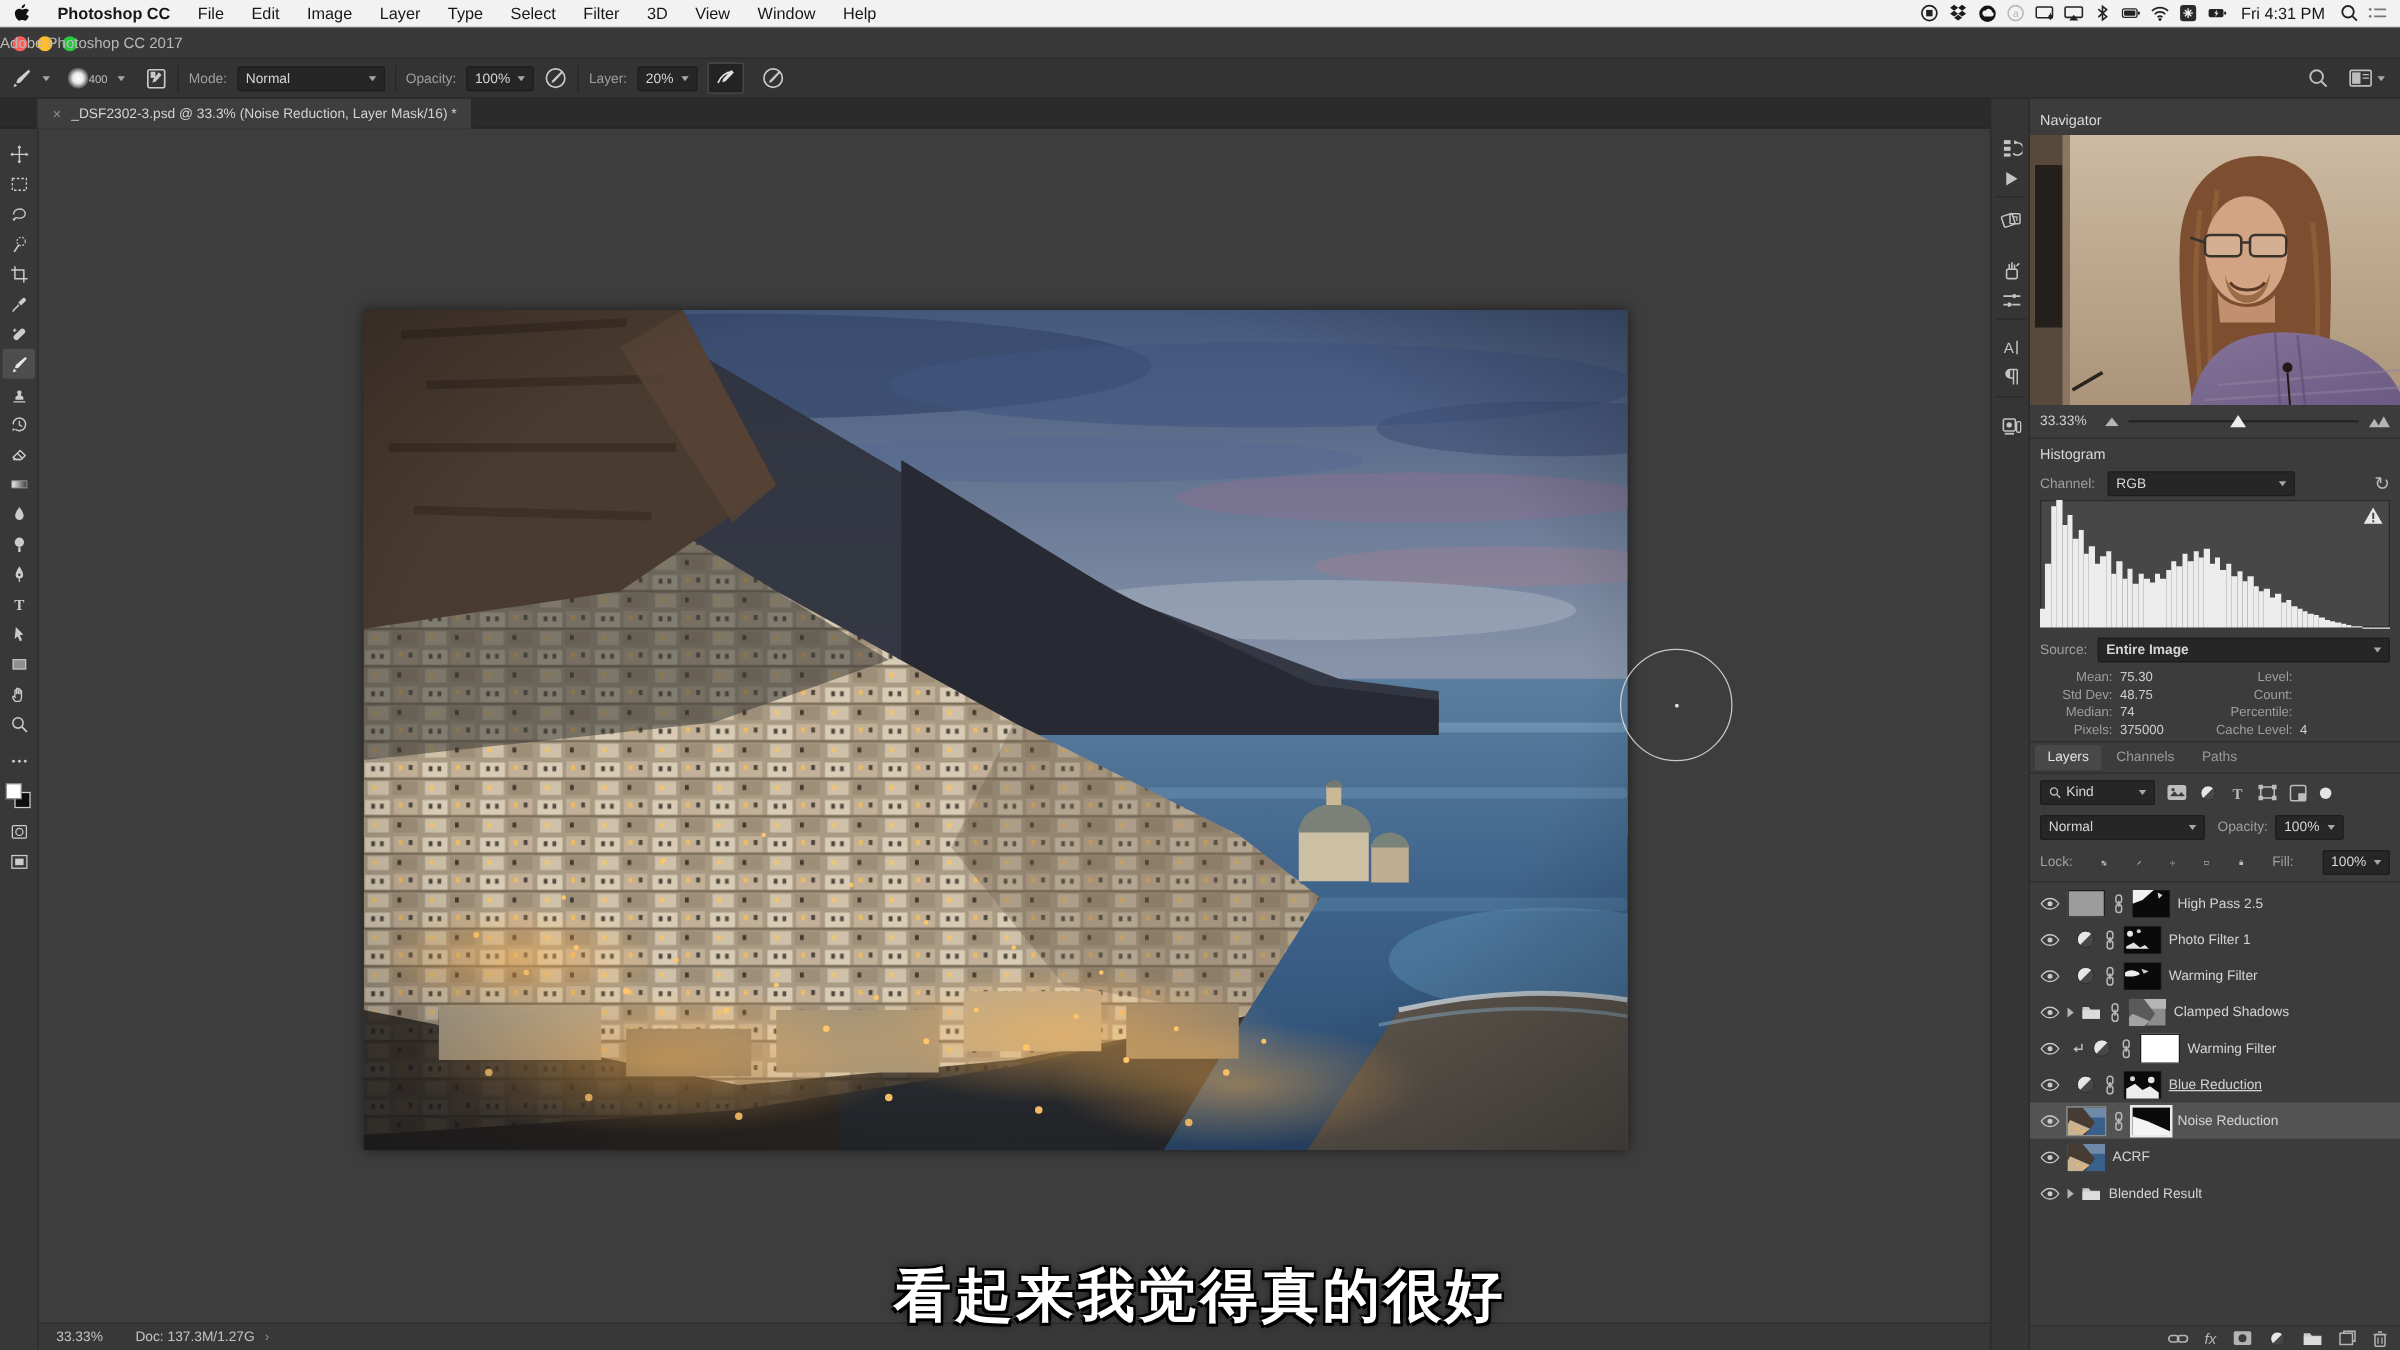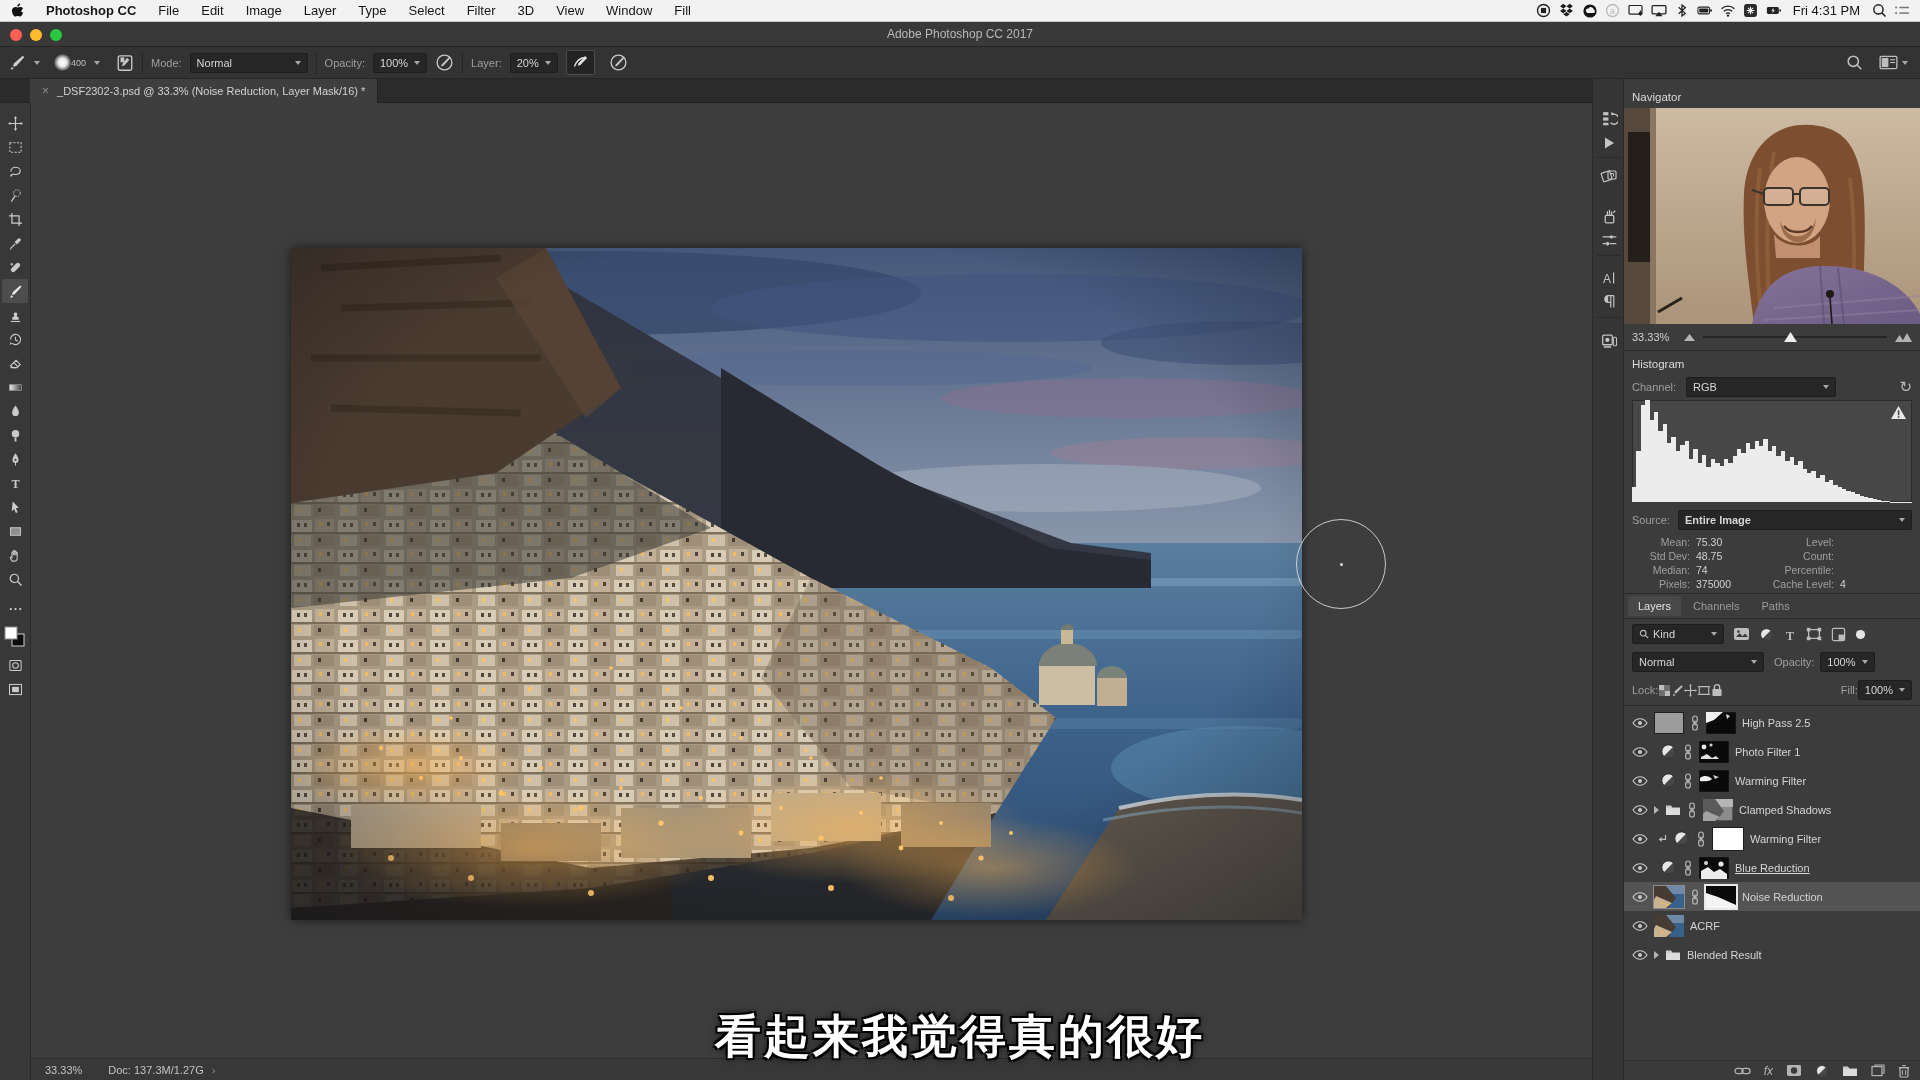--- a/index.html
+++ b/index.html
@@ -12,21 +12,21 @@
   
   .macbar{left:0;top:0;width:1920px;height:22px;background:#f2f2f3;color:#161616;
           display:flex;align-items:center;font-size:13px;border-bottom:1px solid #c9c9c9}
   .macbar .mitem{padding:0 11px;white-space:nowrap}
   .macbar .app{font-weight:bold}
   .macbar .right{margin-left:auto;display:flex;align-items:center;gap:7px;padding-right:10px}
   .macbar .ric{width:16px;height:16px;display:flex;align-items:center;justify-content:center}
   
   .pstitle{left:0;top:22px;width:1920px;height:25px;background:#393939;border-bottom:1px solid #262626}
   .traffic{position:absolute;top:7px;width:12px;height:12px;border-radius:50%}
-  .pstitle .t{position:absolute;left:0;right:0;top:5px;text-align:center;color:#b9b9b9;font-size:12px}
+  .pstitle .t{position:absolute;left:0;right:0;top:5px;color:#b9b9b9;font-size:12px}
   
   .opts{left:0;top:47px;width:1920px;height:32px;background:#333333;border-bottom:1px solid #262626;
         display:flex;align-items:center;gap:8px;padding:0 8px;color:#bdbdbd}
   .fld{background:#262626;border:1px solid #1d1d1d;border-radius:2px;height:20px;
        display:flex;align-items:center;padding:0 6px;color:#d6d6d6;gap:6px}
   .caret{width:0;height:0;border-left:4px solid transparent;border-right:4px solid transparent;border-top:5px solid #a8a8a8}
   .caret.sm{border-left-width:3px;border-right-width:3px;border-top-width:4px}
   .vline{width:1px;height:22px;background:#262626}
   .pressed{background:#232323;border:1px solid #4d4d4d;border-radius:2px;padding:2px 4px}
   
@@ -124,21 +124,21 @@
     <span class="mitem">File</span>
     <span class="mitem">Edit</span>
     <span class="mitem">Image</span>
     <span class="mitem">Layer</span>
     <span class="mitem">Type</span>
     <span class="mitem">Select</span>
     <span class="mitem">Filter</span>
     <span class="mitem">3D</span>
     <span class="mitem">View</span>
     <span class="mitem">Window</span>
-    <span class="mitem">Fill</span>
+    <span class="mitem">Help</span>
     <span class="right">
       <span class="ric">
           <svg width="15" height="15" viewBox="0 0 14 14">
             <circle cx="7" cy="7" r="5.6" fill="none" stroke="#222" stroke-width="1.3"></circle>
             <rect x="4.6" y="4.6" width="4.8" height="4.8" fill="#222"></rect>
           </svg>
         </span>
       <span class="ric">
           <svg width="15" height="15" viewBox="0 0 14 14">
             <path d="M4 .8L7 3 4 5.2 1 3zM10 .8L13 3l-3 2.2L7 3zM1 7.4l3-2.2 3 2.2-3 2.2zM10 5.2l3 2.2-3 2.2-3-2.2zM4 10.4l3 2.2 3-2.2-3-2.1z" fill="#1d1d1f"></path>
@@ -889,21 +889,21 @@
         <span>Normal</span>
           <span class="caret sm"></span>
       </span>
       <span class="lbl" style="margin-left:10px">Opacity:</span>
       <span class="fld" style="margin-left:6px">
         <span>100%</span>
           <span class="caret sm"></span>
       </span>
     </div>
 
-    <div class="abs row" style="left:8px;top:599px;width:280px;height:24px;gap:0">
+    <div class="abs row" style="left:8px;top:599px;width:280px;height:24px;gap:23px">
       <span class="lbl">Lock:</span>
       <svg width="13" height="13" viewBox="0 0 13 13">
           <rect x="1" y="1" width="5.5" height="5.5" fill="#bdbdbd"></rect>
           <rect x="6.5" y="6.5" width="5.5" height="5.5" fill="#bdbdbd"></rect>
           <rect x="6.5" y="1" width="5.5" height="5.5" fill="#6e6e6e"></rect>
           <rect x="1" y="6.5" width="5.5" height="5.5" fill="#6e6e6e"></rect>
         </svg>
       <svg width="13" height="13" viewBox="0 0 16 16">
           <path d="M13 1.6l1.4 1.4-7 7.6-2.2 1-1-1 1-2.2z" fill="#bdbdbd"></path>
           <path d="M3.4 11.6l-1 3.2 3.2-1z" fill="#bdbdbd"></path>

